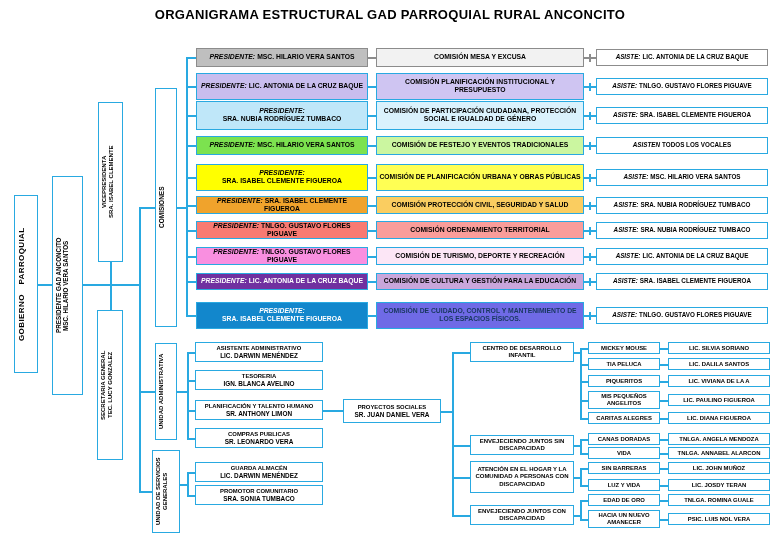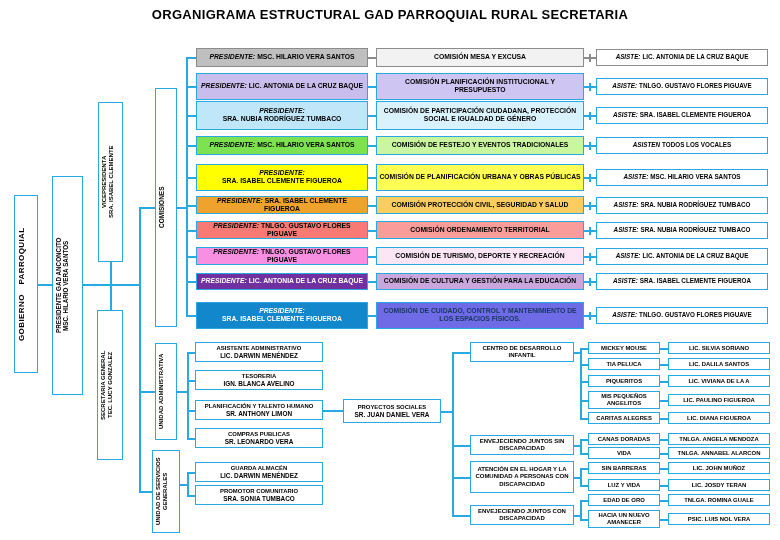--- a/index.html
+++ b/index.html
@@ -13,21 +13,21 @@
   .lbl.stk{display:block;margin-right:0;}
   .role{display:block;font-size:5.9px;}
   .nm{display:block;font-size:6.4px;}
   .vbox{writing-mode:vertical-rl;transform:rotate(180deg);}
   .line{position:absolute;}
 </style>
 </head>
 <body>
 
 <div id="stage">
-  <div id="title">ORGANIGRAMA ESTRUCTURAL GAD PARROQUIAL RURAL SECRETARIA</div>
+  <div id="title">ORGANIGRAMA ESTRUCTURAL GAD PARROQUIAL RURAL ANCONCITO</div>
 <div class="box vbox" style="left: 14px; top: 195px; width: 24px; height: 178px; border: 1.5px solid rgb(41, 169, 225); font-size: 8px;">
       <div class="txt"><span style="word-spacing: 7px; letter-spacing: 0.4px;">GOBIERNO PARROQUIAL</span></div>
     </div>
     <div class="box vbox" style="left: 52px; top: 176px; width: 31px; height: 219px; border: 1.5px solid rgb(41, 169, 225); font-size: 6.3px;">
       <div class="txt">
         <span class="nm" style="font-size: 6.3px;">PRESIDENTE GAD ANCONCITO</span>
         <span class="nm" style="font-size: 6.3px;">MSC. HILARIO VERA SANTOS</span>
       </div>
     </div>
     <div class="box vbox" style="left: 98px; top: 102px; width: 25px; height: 160px; border: 1.5px solid rgb(41, 169, 225); font-size: 6px;">

